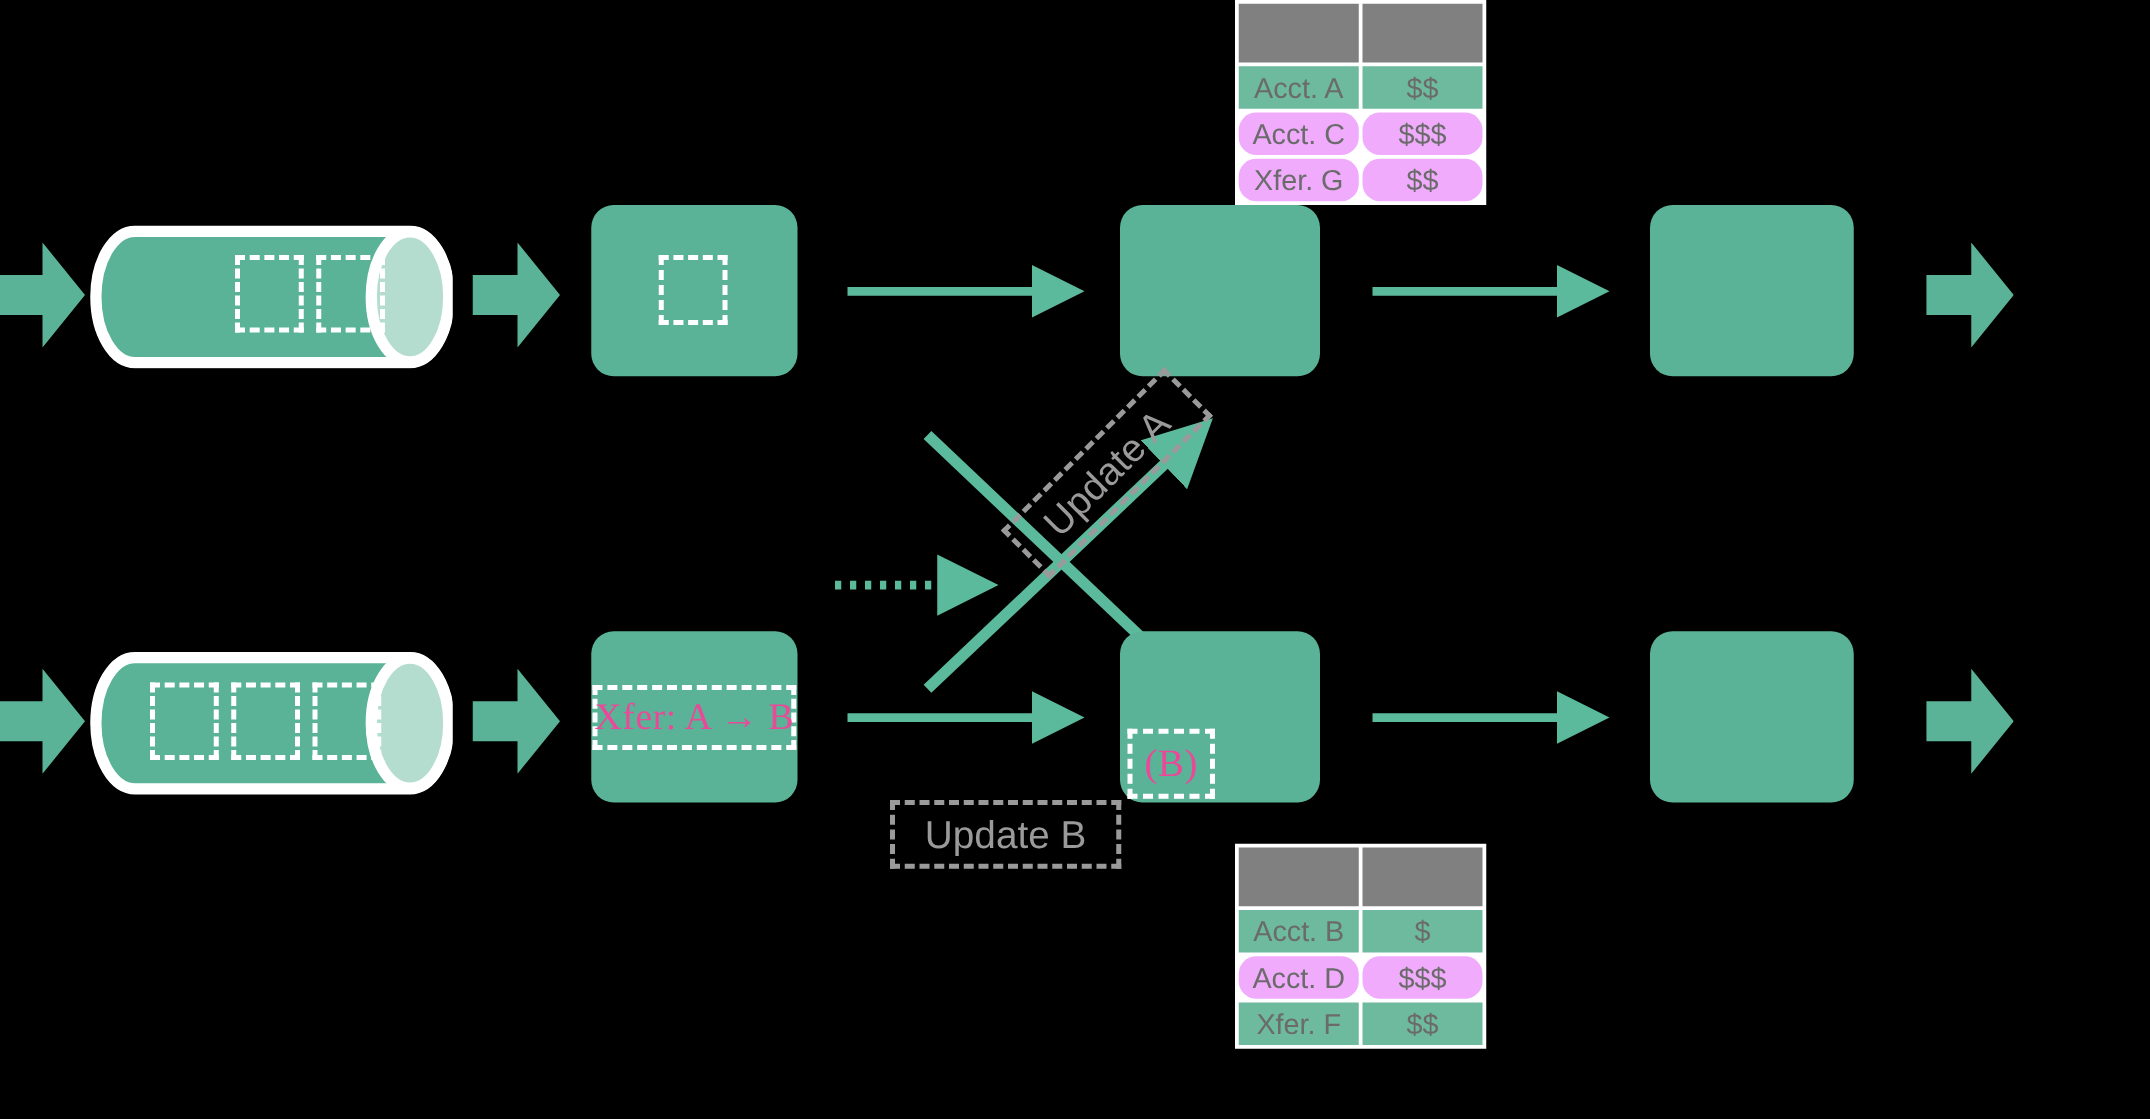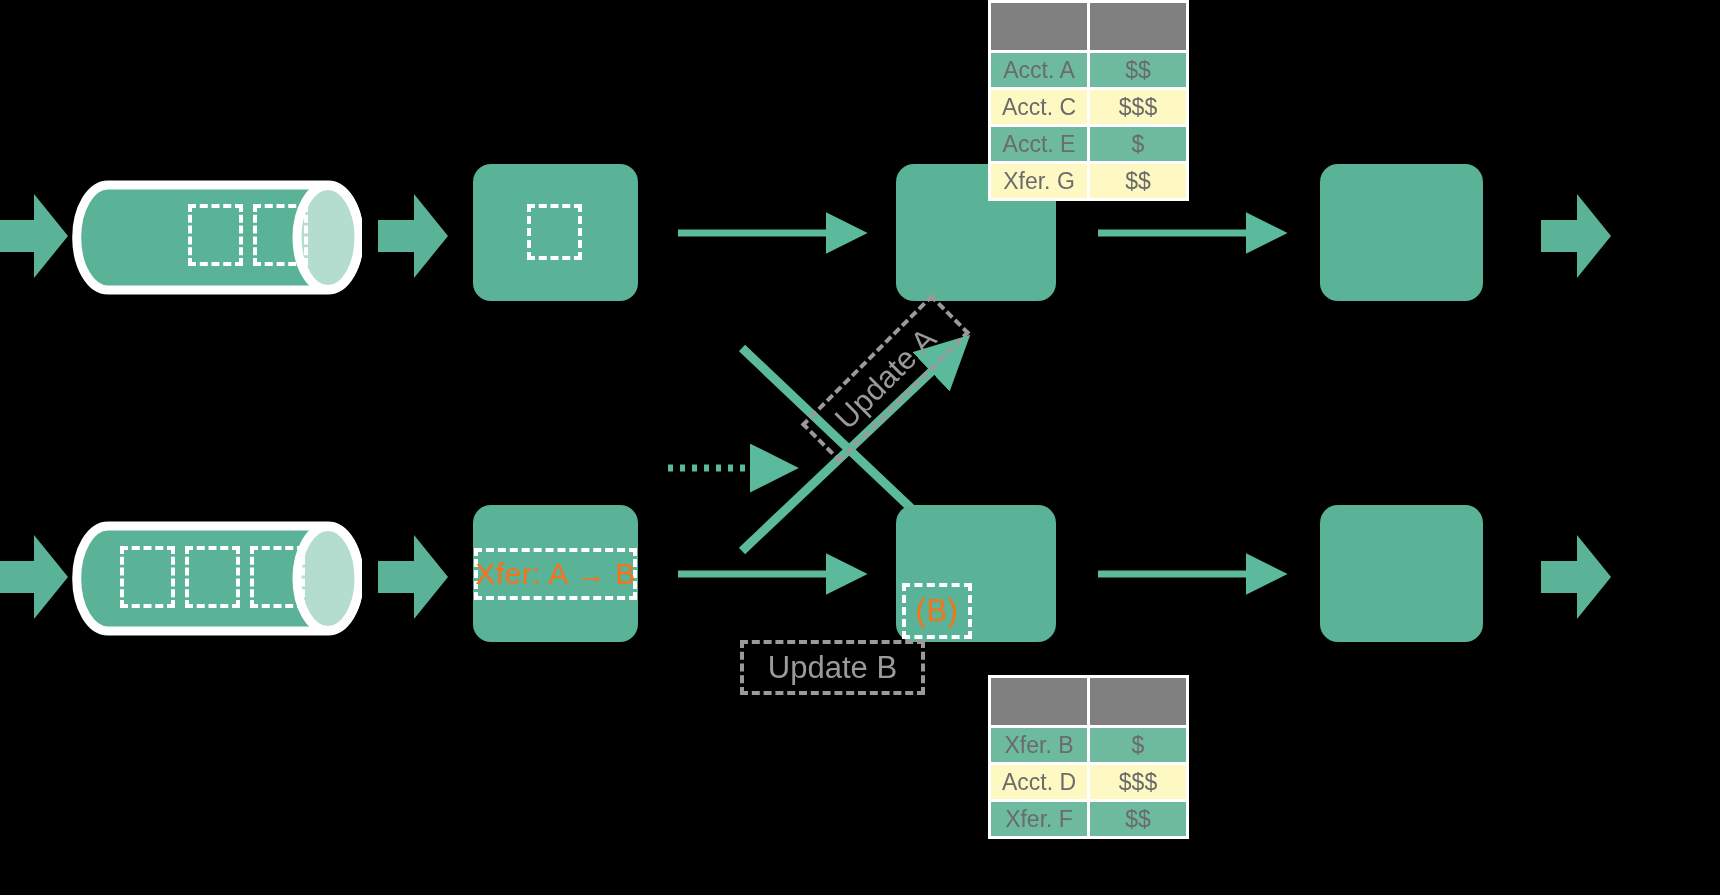--- a/index.html
+++ b/index.html
@@ -28,25 +28,26 @@
   
   .dashsq{
     position:absolute;
     border:4px dashed #ffffff;
     box-sizing:border-box;
   }
   .dashlabel{
     position:absolute;
     border:4px dashed #ffffff;
     box-sizing:border-box;
-    color:#f97316;
+    color:#ec4899;
     display:flex;align-items:center;justify-content:center;
     font-size:30px;
     letter-spacing:0.5px;
     white-space:nowrap;
+    font-family:Liberation Serif, serif;
   }
 
   
   .graybox{
     position:absolute;
     border:4px dashed #9a9a9a;
     box-sizing:border-box;
     color:#9a9a9a;
     display:flex;align-items:center;justify-content:center;
     font-size:31px;
@@ -66,21 +67,21 @@
     height:34px;
     text-align:center;
     color:#6b6b6b;
     font-size:23px;
     line-height:34px;
   }
   .acct-table td.c-name{width:96px;}
   .acct-table td.c-val{width:96px;}
   .acct-table tr.hdr td{background:#808080;height:47px;}
   .acct-table tr.dark td{background:#6dba9f;}
-  .acct-table tr.light td{background:#fef9c3;}
+  .acct-table tr.light td{background:#f0abfc;border-radius:14px;}
 
   
   .conn{position:absolute;left:0;top:0;width:1720px;height:895px;pointer-events:none;}
 </style>
 </head>
 <body>
 
 <div id="stage">
 
   <svg class="conn" viewBox="0 0 1720 895" xmlns="http://www.w3.org/2000/svg">
@@ -163,24 +164,20 @@
           <td class="c-val"></td>
         </tr>
         <tr class="dark">
           <td class="c-name">Acct. A</td>
           <td class="c-val">$$</td>
         </tr>
         <tr class="light">
           <td class="c-name">Acct. C</td>
           <td class="c-val">$$$</td>
         </tr>
-        <tr class="dark">
-          <td class="c-name">Acct. E</td>
-          <td class="c-val">$</td>
-        </tr>
         <tr class="light">
           <td class="c-name">Xfer. G</td>
           <td class="c-val">$$</td>
         </tr>
       </tbody>
   </table>
 
   <div class="blockarrow" style="left:-2px;top:535px;">
     <svg width="70" height="84" viewBox="0 0 70 84" xmlns="http://www.w3.org/2000/svg">
       <path d="M0,26 L36,26 L36,0 L70,42 L36,84 L36,58 L0,58 Z" fill="#5ab396"></path>
@@ -217,32 +214,32 @@
     </svg>
   </div>
 
   <table class="acct-table" style="left:988px;top:675px;">
     <tbody id="tbody-bottom">
         <tr class="hdr">
           <td class="c-name"></td>
           <td class="c-val"></td>
         </tr>
         <tr class="dark">
-          <td class="c-name">Xfer. B</td>
+          <td class="c-name">Acct. B</td>
           <td class="c-val">$</td>
         </tr>
         <tr class="light">
           <td class="c-name">Acct. D</td>
           <td class="c-val">$$$</td>
         </tr>
         <tr class="dark">
           <td class="c-name">Xfer. F</td>
           <td class="c-val">$$</td>
         </tr>
       </tbody>
   </table>
 
-  <div class="graybox" style="left:740px;top:640px;width:185px;height:55px;text-align:center;">Update B</div>
+  <div class="graybox" style="left:712px;top:640px;width:185px;height:55px;text-align:center;">Update B</div>
 
   <div class="graybox" style="left:793px;top:351px;width:185px;height:55px;
               transform:rotate(-45deg);transform-origin:50% 50%;">Update A</div>
 
 </div>
 
 </body></html>

